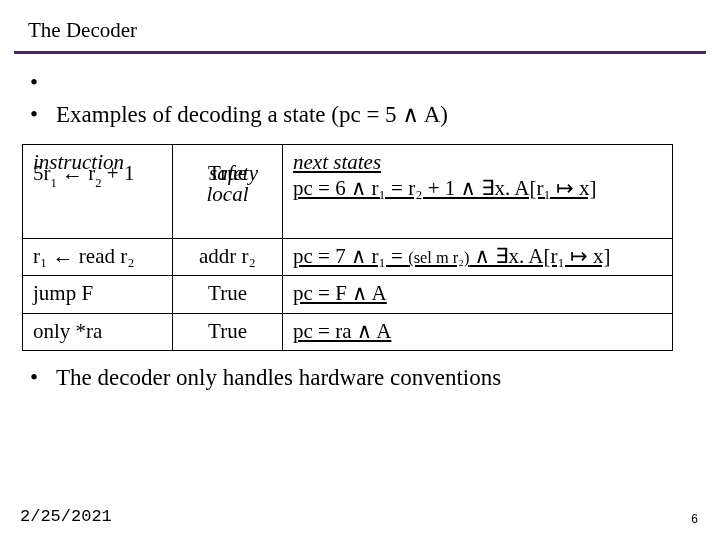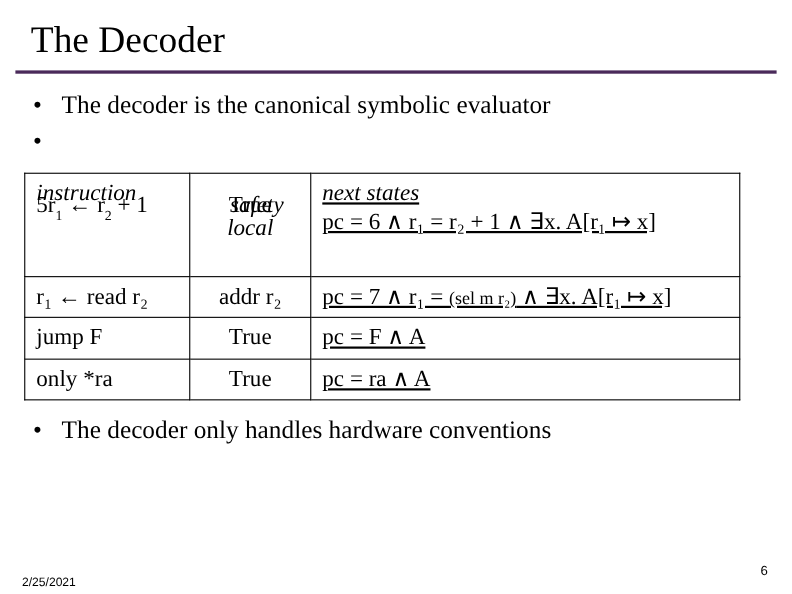--- a/index.html
+++ b/index.html
@@ -6,21 +6,21 @@
   body {
     margin: 0;
     width: 720px;
     height: 540px;
     background: #fff;
     font-family: Georgia, 'Times New Roman', serif;
     color: #000;
     position: relative;
   }
   .title {
-    font-size: 34px;
+    font-size: 21px;
     padding: 18px 0 8px 28px;
     color: #000;
     font-family: Liberation Serif, serif;
   }
   .rule {
     height: 3px;
     background: #4a2a5a;
     margin: 0 14px 14px 14px;
   }
   .bullets {
@@ -50,24 +50,24 @@
     line-height: 1.25;
   }
   .c1 { width: 150px; font-style: normal; }
   .c2 { width: 110px; text-align: center; }
   .c3 { width: 390px; text-decoration: underline; }
   .ital { font-style: italic; }
   .sub { font-size: 0.6em; vertical-align: sub; position: relative; top: 0.15em; }
   .sel { font-size: 0.78em; }
   .footer {
     position: absolute;
-    bottom: 4px;
+    bottom: 14px;
     left: 20px;
-    font-size: 11px;
-    font-family: Liberation Sans, sans-serif;
+    font-size: 17px;
+    font-family: Liberation Mono, monospace;
     color: #000;
   }
   .pagenum {
     position: absolute;
     bottom: 14px;
     right: 22px;
     font-size: 12px;
     font-family: Arial, sans-serif;
     color: #000;
   }
@@ -80,24 +80,24 @@
 </style>
 </head>
 <body>
 
 <div class="title">The Decoder</div>
 <div class="rule"></div>
 
 <div class="bullets">
   <div class="row">
     <div class="dot">•</div>
-    <div>The decoder is the canonical symbolic evaluator</div>
   </div>
   <div class="row">
     <div class="dot">•</div>
+    <div>Examples of decoding a state (pc = 5 ∧ A)</div>
   </div>
 </div>
 
 <table class="dec">
   <tbody>
       <tr>
     <td class="c1">
       <div class="overlap">
         <div class="lay1"><span class="ital">instruction</span></div>
         <div class="lay2">

